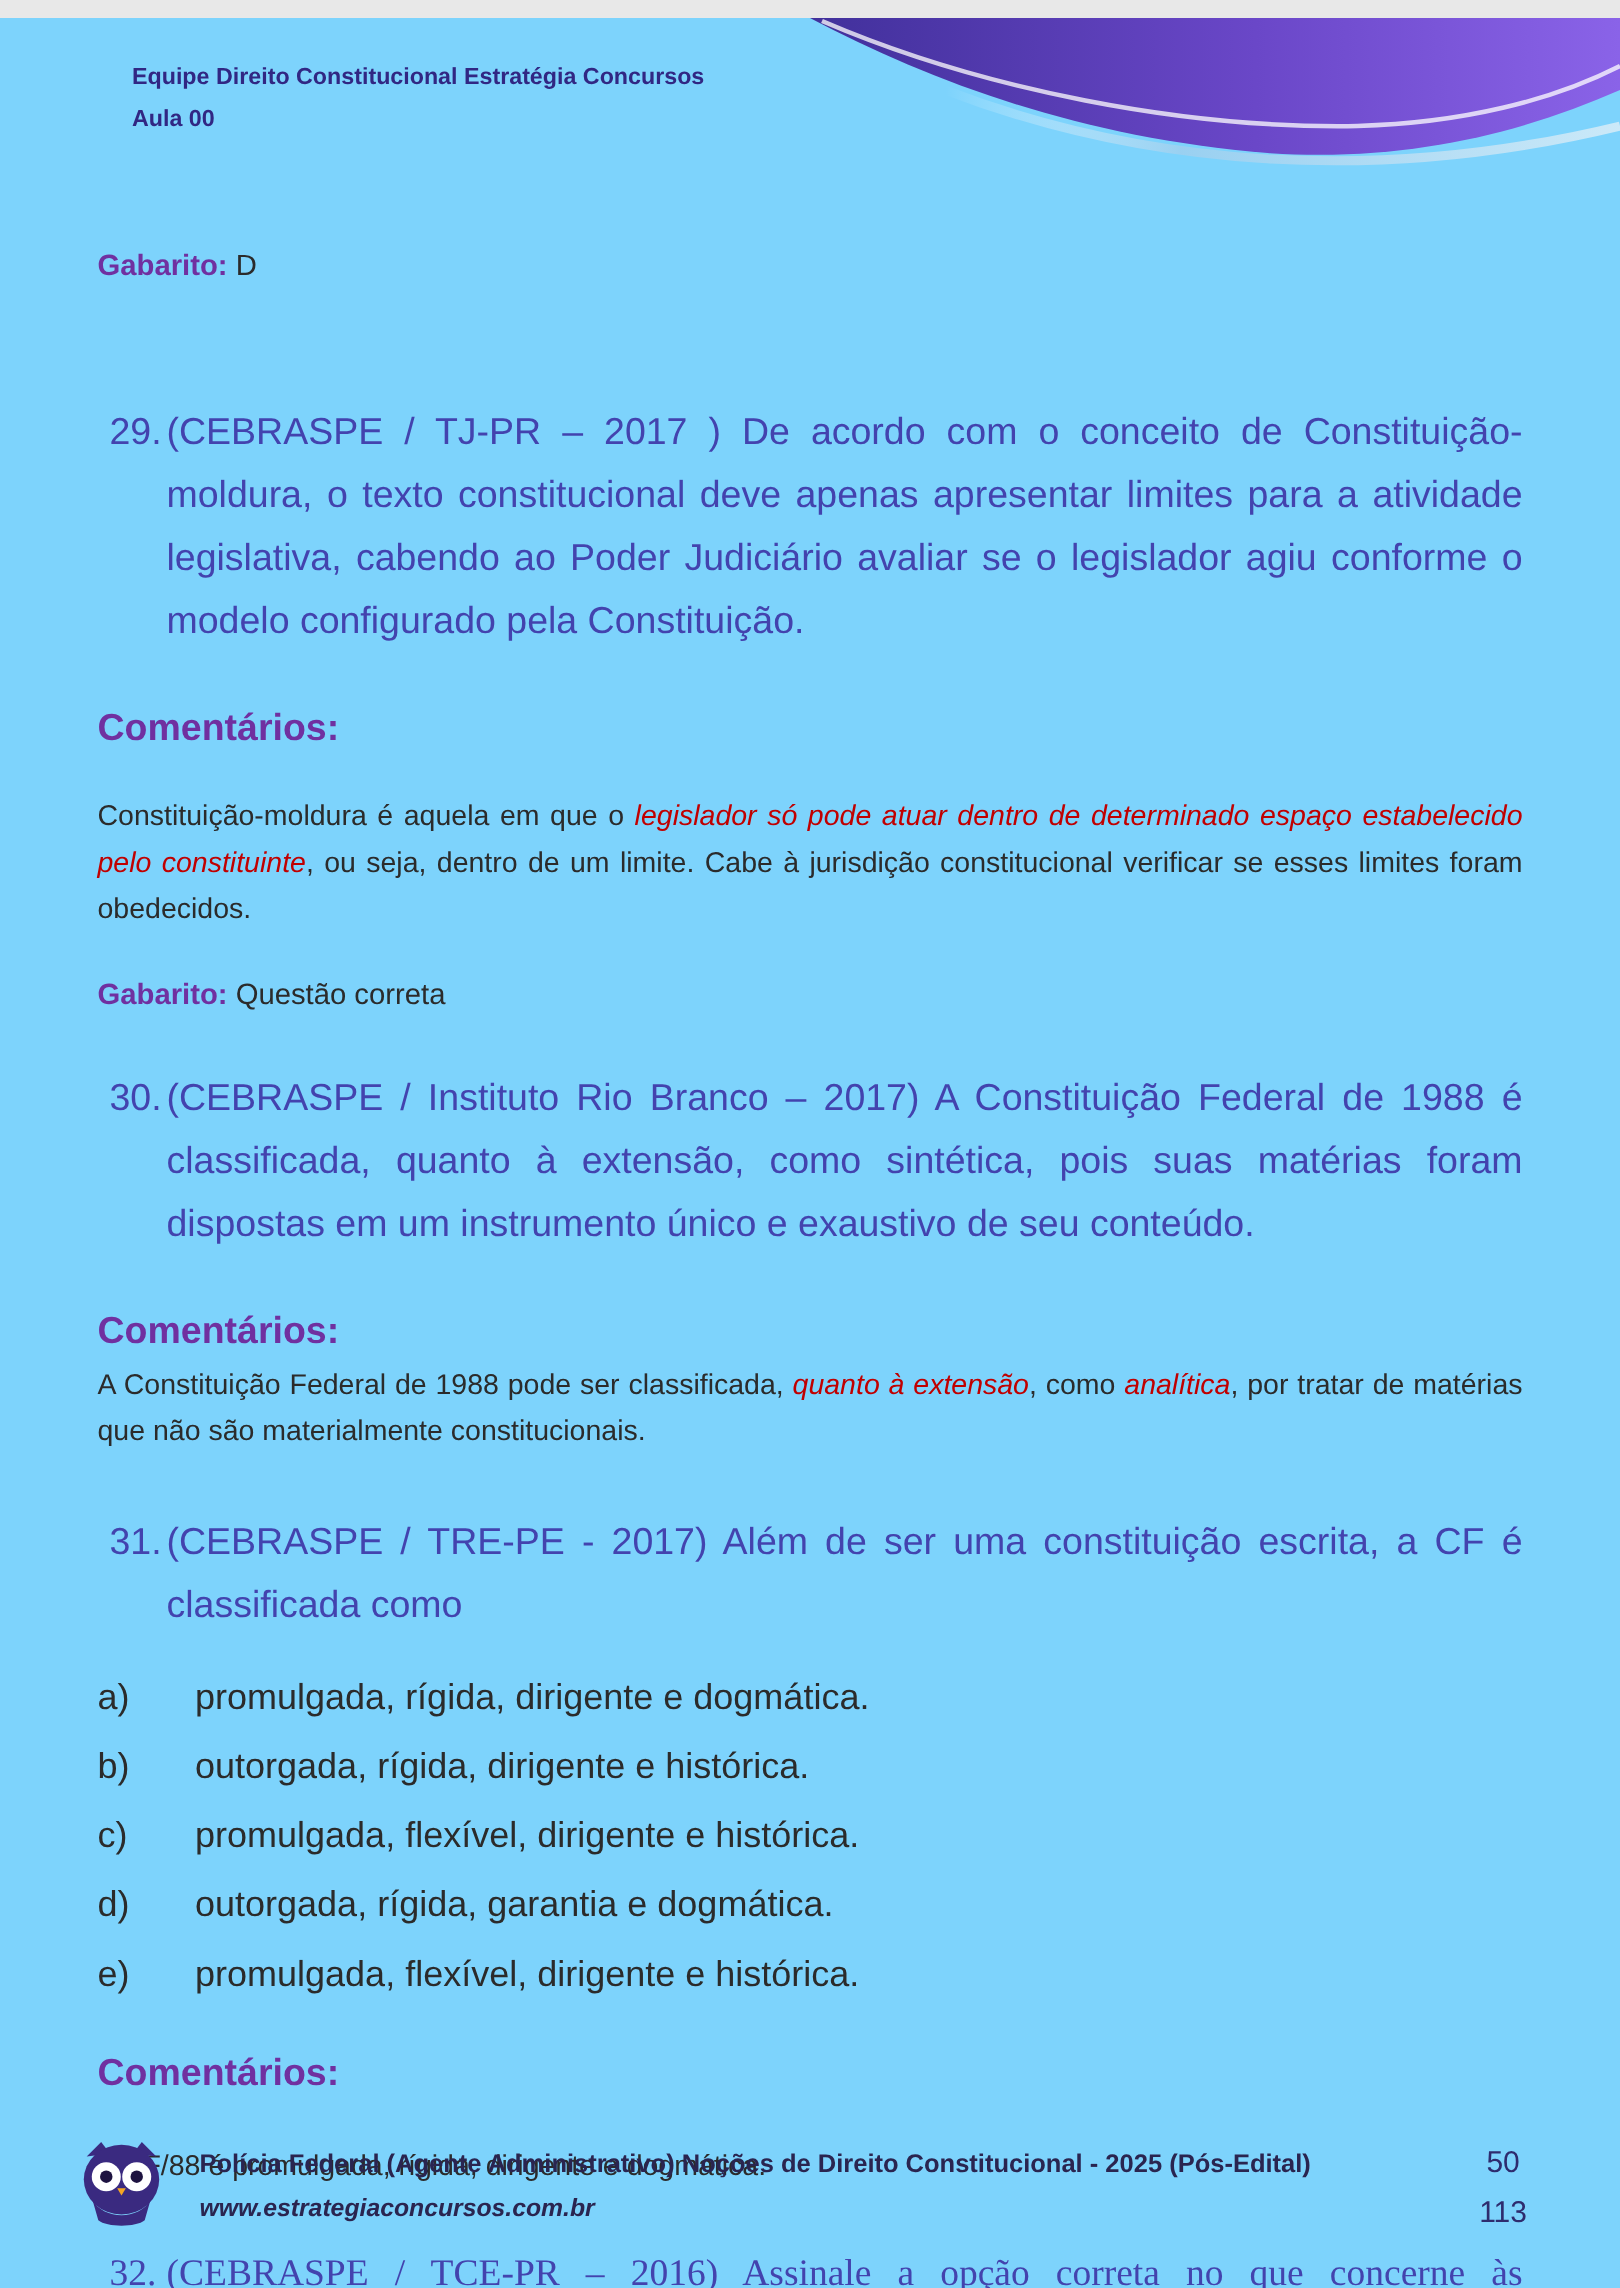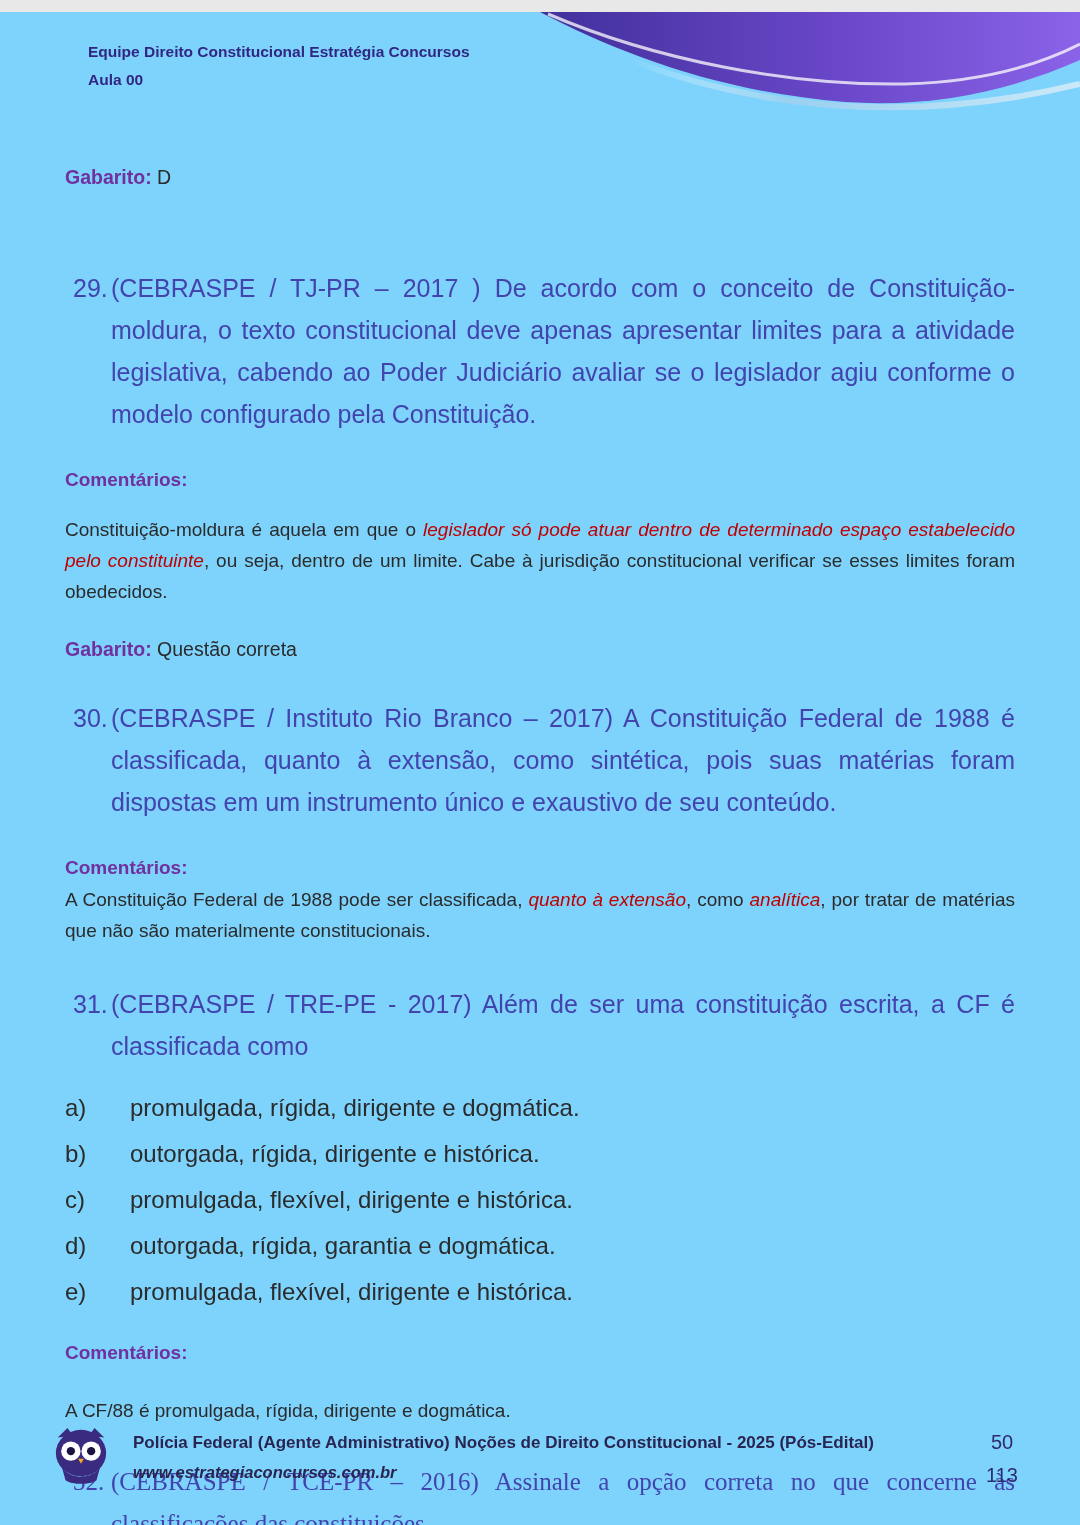--- a/index.html
+++ b/index.html
@@ -11,21 +11,21 @@
     font-family:"Liberation Sans","DejaVu Sans",sans-serif;
     color:#2b2b2b;
     overflow:hidden;
   }
   
   .wave-wrap{position:absolute;top:0;left:0;width:1080px;height:130px;pointer-events:none;}
   .header-text{position:absolute;top:26px;left:88px;z-index:3;}
   .header-line{font-size:15.5px;font-weight:bold;color:#312783;line-height:1.8;}
   
   .content{position:absolute;top:108px;left:0;width:1080px;padding:0 65px;box-sizing:border-box;}
-  .txt{font-size:19px;line-height:1.6;}
+  .txt{font-size:25px;line-height:1.6;}
   .gabarito-line{font-size:19.5px;}
   .label-purple{color:#7030a0;font-weight:bold;}
   .answer-dark{color:#2b2b2b;}
   .question{
     color:#4343ae;
     font-size:25px;
     line-height:1.68;
     text-align:justify;
     padding-left:38px;
     text-indent:-38px;

